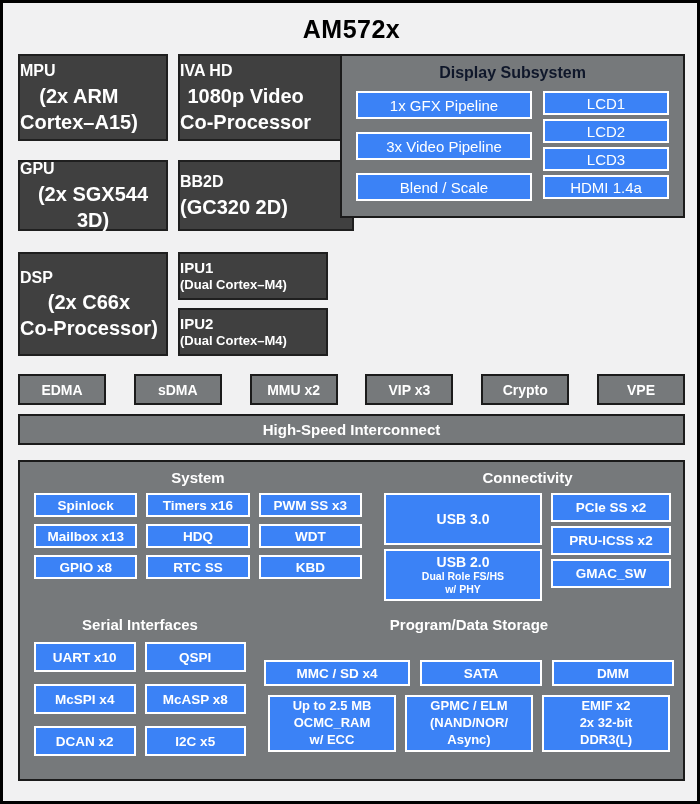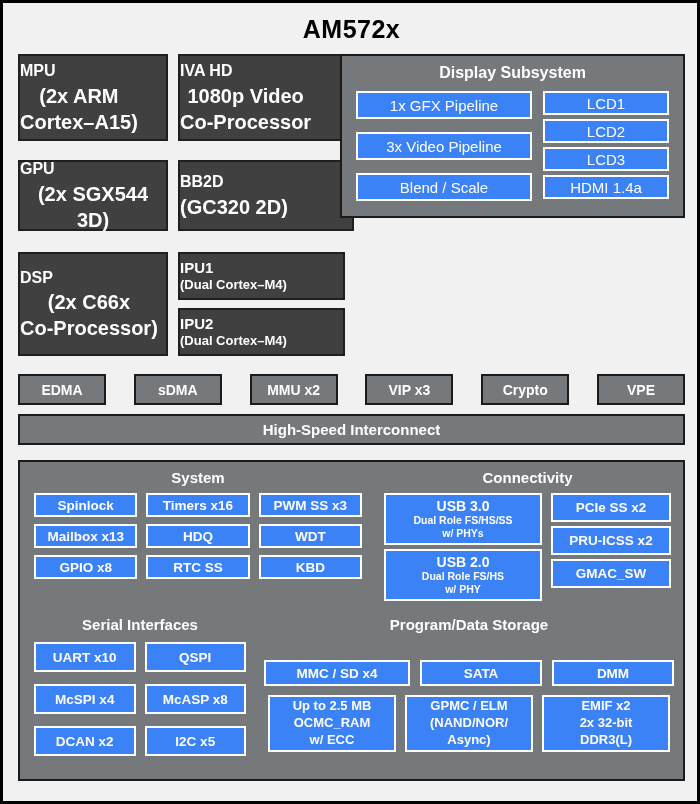--- a/index.html
+++ b/index.html
@@ -26,39 +26,39 @@
   .red.small .s{font-size:13px;line-height:1.2;}
   
   .gray{
     background:#76797b;border:2px solid #1b1b1b;box-sizing:border-box;color:#fff;
   }
   .subblk{
     background:#3b82f6;border:2px solid #fff;box-sizing:border-box;color:#fff;
     display:flex;flex-direction:column;justify-content:center;align-items:center;
     text-align:center;font-size:13.5px;font-weight:bold;
   }
-  .hdr{font-size:16px;font-weight:bold;text-align:center;color:#ffffff;}
+  .hdr{font-size:16px;font-weight:bold;text-align:center;color:#0f172a;}
   
   .proc-area{width:308px;margin-right:14px;flex:none;}
   .proc-row{display:flex;gap:10px;}
   .mpu,.gpu,.dsp{width:150px;flex:none;}
   .iva,.bb2d{width:176px;flex:none;}
   .rowA{height:87px;}
   .rowB{height:71px;margin-top:19px;}
   .display{flex:1;height:164px;padding:0 14px;}
   .display .hdr{margin:8px 0 9px 0;}
   .disp-body{display:flex;justify-content:space-between;}
   .disp-left{width:176px;display:flex;flex-direction:column;gap:13px;}
   .disp-right{width:126px;display:flex;flex-direction:column;gap:4px;}
   .disp-item{height:28px;font-size:15px;font-weight:normal;}
   .disp-out{height:24px;font-size:15px;font-weight:normal;}
   
   .dsp-row{margin-top:21px;gap:10px;}
   .dsp{height:104px;}
-  .ipu-col{width:167px;display:flex;flex-direction:column;gap:8px;}
+  .ipu-col{width:150px;display:flex;flex-direction:column;gap:8px;}
   .ipu{height:48px;}
   
   .dma-row{margin-top:18px;display:flex;justify-content:space-between;}
   .dma{width:88px;height:31px;display:flex;align-items:center;justify-content:center;
        font-size:14px;font-weight:bold;}
   .interconnect{margin-top:9px;height:31px;display:flex;align-items:center;
        justify-content:center;font-size:15px;font-weight:bold;}
   
   .bottom{margin-top:15px;height:321px;padding:5px 12px 0 14px;}
   .bc-row1{display:flex;}
@@ -182,22 +182,20 @@
           <div class="subblk sys-cell">KBD</div>
         </div>
       </div>
 
       <div class="sec-conn">
         <div class="sec-hdr">Connectivity</div>
         <div class="conn-body">
           <div class="usb-col">
             <div class="subblk usb">
               <div class="t">USB 3.0</div>
-              <div class="s">Dual Role FS/HS/SS
-w/ PHYs</div>
             </div>
             <div class="subblk usb">
               <div class="t">USB 2.0</div>
               <div class="s">Dual Role FS/HS
 w/ PHY</div>
             </div>
           </div>
           <div class="conn-col">
             <div class="subblk conn-item">PCIe SS x2</div>
             <div class="subblk conn-item">PRU-ICSS x2</div>

